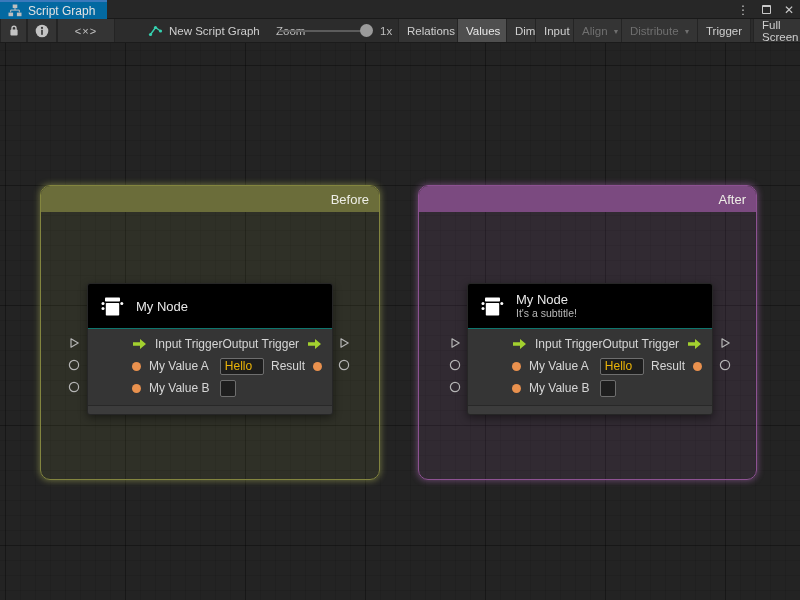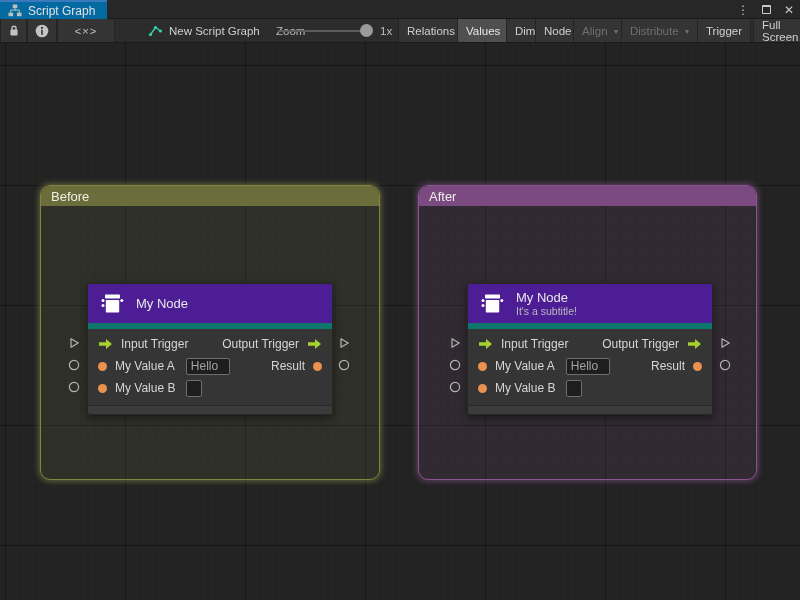--- a/index.html
+++ b/index.html
@@ -39,51 +39,51 @@
       linear-gradient(to right, rgba(0,0,0,0.28) 1px, transparent 1px),
       linear-gradient(to bottom, rgba(0,0,0,0.28) 1px, transparent 1px),
       linear-gradient(to right, rgba(0,0,0,0.09) 1px, transparent 1px),
       linear-gradient(to bottom, rgba(0,0,0,0.09) 1px, transparent 1px);
     background-size:120px 120px, 120px 120px, 15px 15px, 15px 15px;
     background-position:5px 0, 0 22px, 5px 0, 0 7px;
   }
 
   
   .group { position:absolute; border-radius:10px; }
-  .group-header { height:20px; display:flex; align-items:center; padding:0 10px;
-                  font-size:13px; color:#eeeee6; border-radius:9px 9px 0 0; }
+  .group-header { height:26px; display:flex; align-items:center; padding:0 10px;
+                  font-size:13px; color:#eeeee6; border-radius:9px 9px 0 0;justify-content:flex-end; }
   .group.before { left:40px; top:142px; width:340px; height:295px;
       background:rgba(160,165,78,0.10); border:1px solid #83853f;
       box-shadow:0 0 6px 1px rgba(185,190,95,0.45); }
   .group.before .group-header { background:#6b6d3a; }
   .group.after { left:418px; top:142px; width:339px; height:295px;
       background:rgba(175,105,190,0.10); border:1px solid #8d5292;
       box-shadow:0 0 6px 1px rgba(200,120,210,0.40); }
   .group.after .group-header { background:#7b4a80; }
 
   
   .node { position:absolute; width:246px; height:132px; background:#353535;
           border:1px solid #262626; border-radius:3px; display:flex; flex-direction:column;
           box-shadow:0 3px 9px rgba(0,0,0,0.45); }
   .node.before-node { left:87px; top:240px; }
   .node.after-node  { left:467px; top:240px; }
-  .node-header { height:45px; flex:0 0 45px; background:#4c1d95; display:flex; align-items:center;
-                 gap:11px; padding:0 12px; border-bottom:6px solid #0f766e; border-radius:2px 2px 0 0; }
+  .node-header { height:45px; flex:0 0 45px; background:#000000; display:flex; align-items:center;
+                 gap:11px; padding:0 12px; border-bottom:1px solid #0f766e; border-radius:2px 2px 0 0; }
   .node-titles { display:flex; flex-direction:column; justify-content:center; }
   .node-title { font-size:13px; color:#e8e8e8; line-height:15px; }
   .node-subtitle { font-size:10.5px; color:#b9b9b9; line-height:13px; }
   .node-subtitle:empty { display:none; }
-  .node-rows { flex:1 1 auto; padding-top:4px; }
+  .node-rows { flex:1 1 auto; padding-top:4px;margin-left:34px; }
   .node-row { height:22px; display:flex; align-items:center; padding:0 10px; }
   .pin-left { display:flex; align-items:center; gap:8px; }
   .pin-right { margin-left:auto; display:flex; align-items:center; gap:8px; }
   .port-label { font-size:12px; color:#d6d6d6; white-space:nowrap; }
   .dot { width:9px; height:9px; border-radius:50%; background:#e9914e; flex:0 0 auto; }
   .value-input { height:17px; background:#1e1e1e; border:1px solid #6e6e6e; border-radius:2px;
-                 color:#a3a3a3; font-size:12px; padding:0 4px; margin-left:3px;
+                 color:#eab308; font-size:12px; padding:0 4px; margin-left:3px;
                  font-family:"Liberation Sans", sans-serif; }
   .value-input.text { width:44px; }
   .value-input.empty { width:16px; }
   .node-footer { flex:0 0 9px; background:#3c3c3c; border-top:1px solid #282828; border-radius:0 0 2px 2px; }
 
   
   .ext-port { position:absolute; width:12px; height:12px; }
 
   svg { display:block; }
 </style>
@@ -145,21 +145,21 @@
     <div class="tbtn text" style="left:398px;">
       <span>Relations</span>
     </div>
     <div class="tbtn text active" style="left:457px;">
       <span>Values</span>
     </div>
     <div class="tbtn text" style="left:506px;">
       <span>Dim</span>
     </div>
     <div class="tbtn text" style="left:535px;">
-      <span>Node</span>
+      <span>Input</span>
     </div>
     <div class="tbtn text disabled" style="left:573px;">
       <span>Align</span>
       <span class="caret">▼</span>
     </div>
     <div class="tbtn text disabled" style="left:621px;justify-content:flex-end;">
       <span>Distribute</span>
       <span class="caret">▼</span>
     </div>
     <div class="tbtn text" style="left:697px;">

